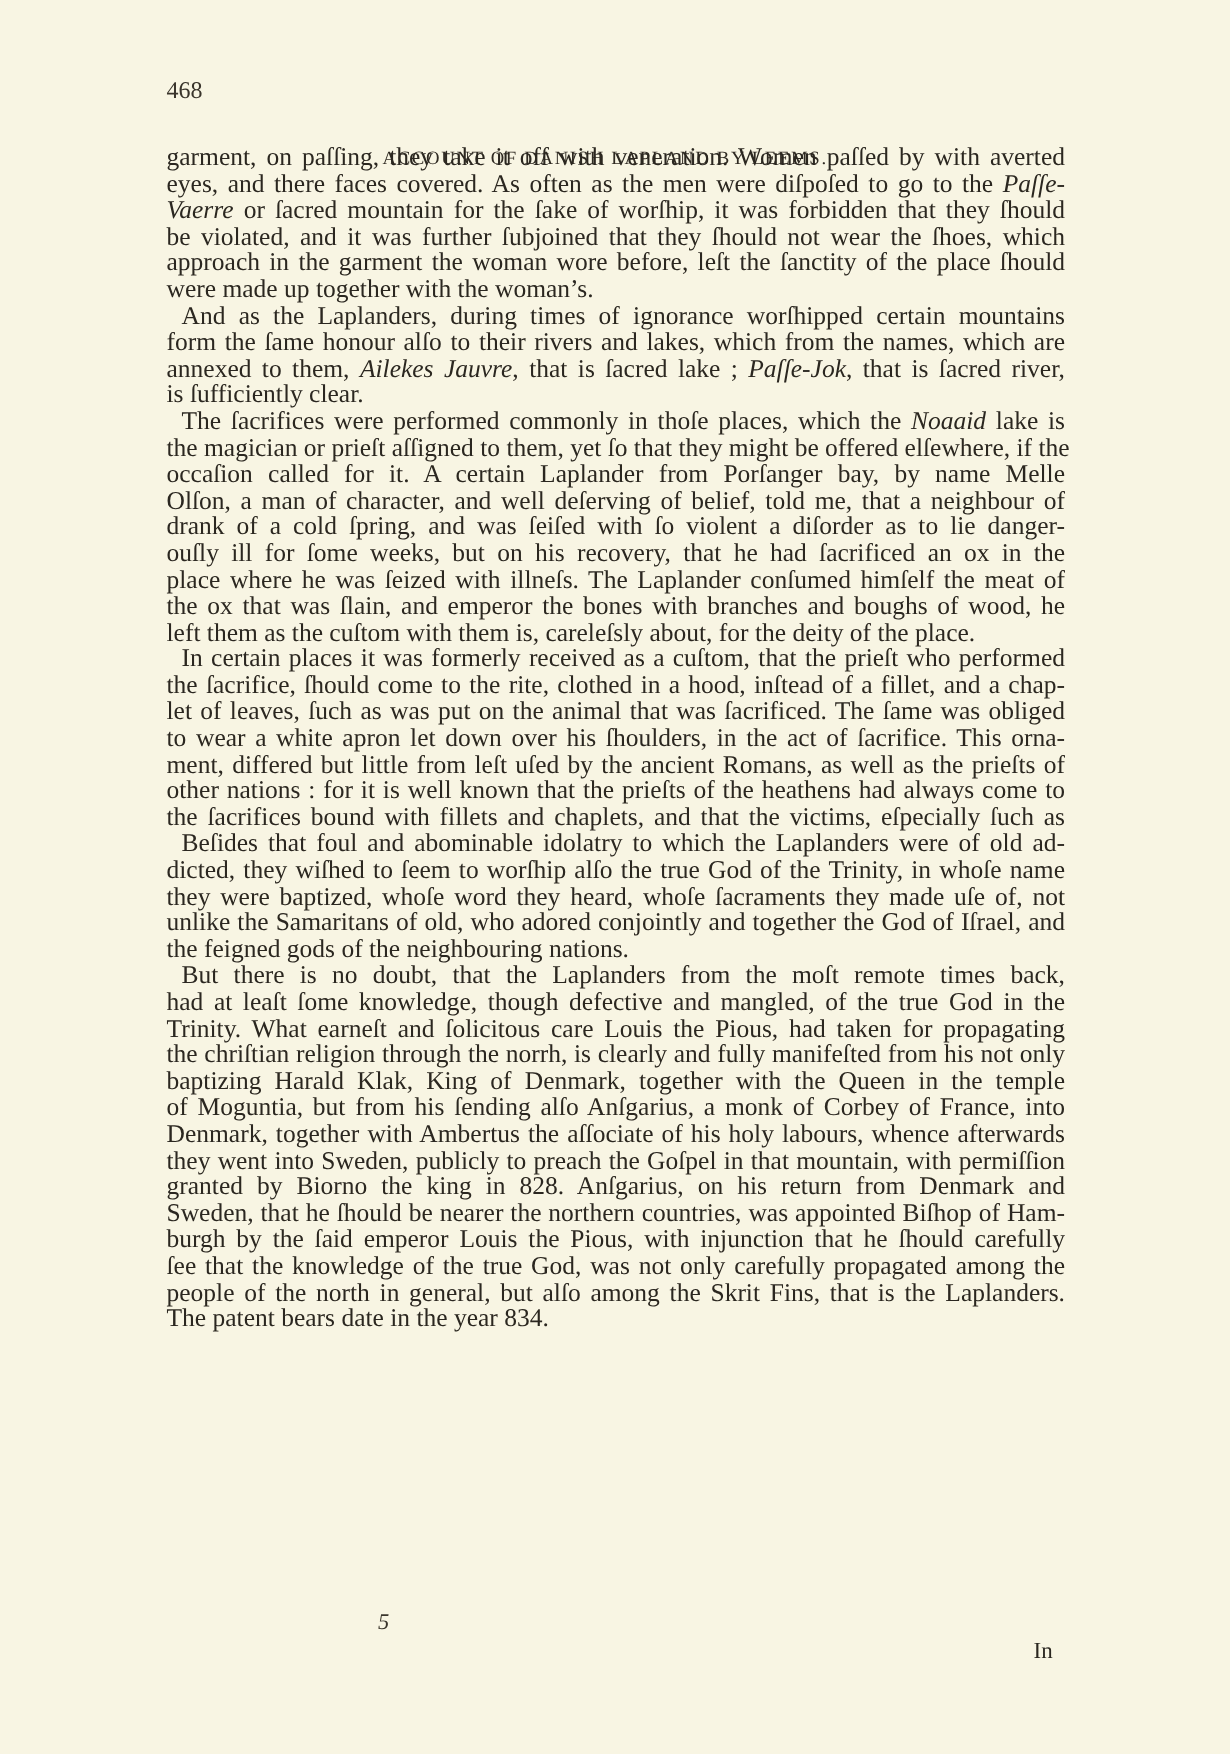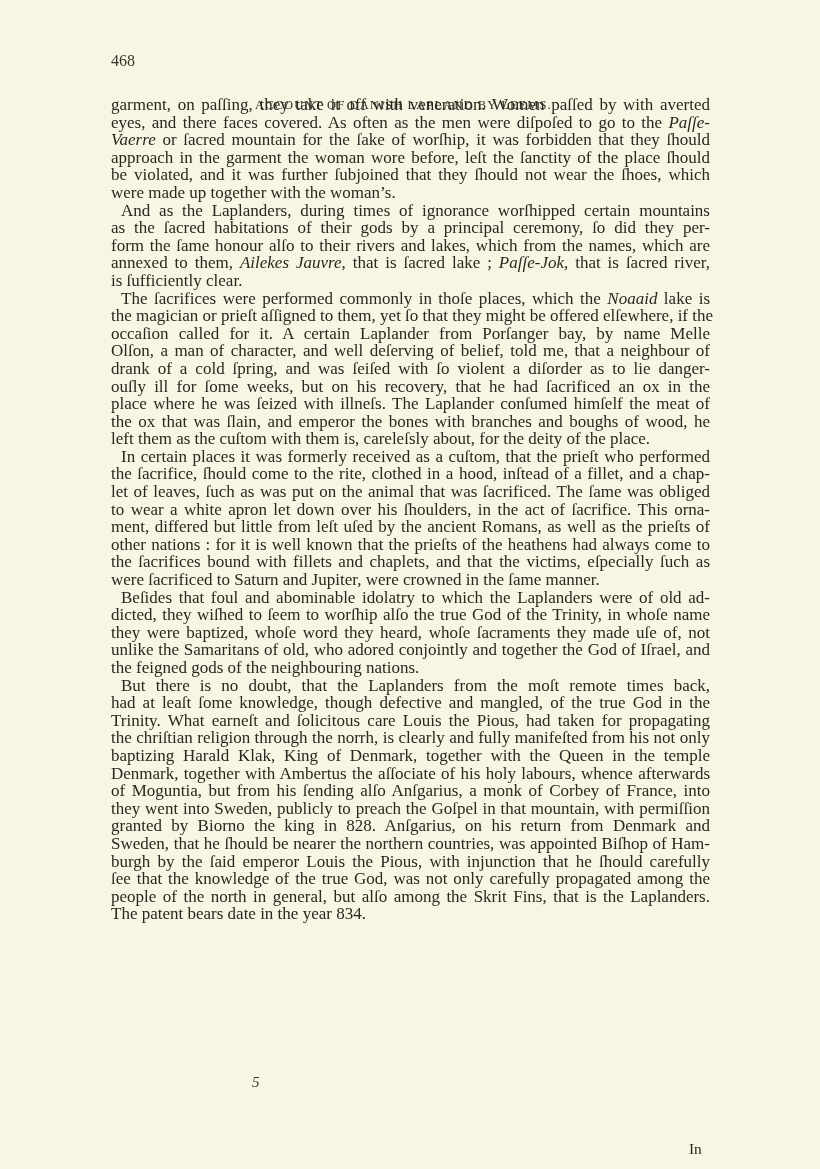--- a/index.html
+++ b/index.html
@@ -67,72 +67,69 @@
     font-size: 15px;
     font-style: italic;
     color: #3a352c;
   }
   .catchword {
     position: absolute;
     top: 1092px;
     left: 689px;
     font-size: 15.3px;
     color: #2b2720;
-    margin-top: 48px;
   }
 </style>
 </head>
 <body>
 
 <div class="page-header">
   <span class="page-number">468</span>
   <span class="running-head">ACCOUNT OF DANISH LAPLAND BY LEEMS.</span>
 </div>
 
 <div class="text-block" id="text-block">
     <span class="line"><span>garment, on paſſing, they take it off with veneration.  Women paſſed by with averted</span></span>
     <span class="line"><span>eyes, and there faces covered.  As often as the men were diſpoſed to go to the </span><span class="it">Paſſe-</span></span>
     <span class="line"><span class="it">Vaerre</span><span> or ſacred mountain for the ſake of worſhip, it was forbidden that they ſhould</span></span>
+    <span class="line"><span>be violated, and it was further ſubjoined that they ſhould not wear the ſhoes, which</span></span>
     <span class="line"><span>approach in the garment the woman wore before, leſt the ſanctity of the place ſhould</span></span>
-    <span class="line"><span>be violated, and it was further ſubjoined that they ſhould not wear the ſhoes, which</span></span>
     <span class="line last"><span>were made up together with the woman’s.</span></span>
     <span class="line indent"><span>And as the Laplanders, during times of ignorance worſhipped certain mountains</span></span>
-    <span class="line"><span>as the ſacred habitations of their gods by a principal ceremony, ſo did they per-</span></span>
     <span class="line"><span>form the ſame honour alſo to their rivers and lakes, which from the names, which are</span></span>
     <span class="line"><span>annexed to them, </span><span class="it">Ailekes Jauvre</span><span>, that is ſacred lake ; </span><span class="it">Paſſe-Jok</span><span>,  that is ſacred river,</span></span>
     <span class="line last"><span>is ſufficiently clear.</span></span>
     <span class="line indent"><span>The ſacrifices were performed commonly in thoſe places, which the </span><span class="it">Noaaid</span><span> lake is</span></span>
     <span class="line"><span>the magician or prieſt aſſigned to them, yet ſo that they might be offered elſewhere, if the</span></span>
     <span class="line"><span>occaſion called for it.  A certain Laplander from Porſanger bay, by name Melle</span></span>
     <span class="line"><span>Olſon, a man of character, and well deſerving of belief, told me, that a neighbour of</span></span>
     <span class="line"><span>drank of a cold ſpring, and was ſeiſed with ſo violent a diſorder as to lie danger-</span></span>
     <span class="line"><span>ouſly ill for ſome weeks, but on his recovery, that he had ſacrificed an ox in the</span></span>
     <span class="line"><span>place where he was ſeized with illneſs.  The Laplander conſumed himſelf the meat of</span></span>
     <span class="line"><span>the ox that was ſlain, and emperor the bones with branches and boughs of wood, he</span></span>
     <span class="line last"><span>left them as the cuſtom with them is, careleſsly about, for the deity of the place.</span></span>
     <span class="line indent"><span>In certain places it was formerly received as a cuſtom, that the prieſt who performed</span></span>
     <span class="line"><span>the ſacrifice, ſhould come to the rite, clothed in a hood, inſtead of a fillet, and a chap-</span></span>
     <span class="line"><span>let of leaves, ſuch as was put on the animal that was ſacrificed.  The ſame was obliged</span></span>
     <span class="line"><span>to wear a white apron let down over his ſhoulders, in the act of ſacrifice.  This orna-</span></span>
     <span class="line"><span>ment, differed but little from leſt uſed by the ancient Romans, as well as the prieſts of</span></span>
     <span class="line"><span>other nations : for it is well known that the prieſts of the heathens had always come to</span></span>
     <span class="line"><span>the ſacrifices bound with fillets and chaplets, and that the victims, eſpecially ſuch as</span></span>
-    <span class="line last"><span>were ſacrificed to Saturn and Jupiter, were crowned in the ſame manner.</span></span>
     <span class="line indent"><span>Beſides that foul and abominable idolatry to which the Laplanders were of old ad-</span></span>
     <span class="line"><span>dicted, they wiſhed to ſeem to worſhip alſo the true God of the Trinity, in whoſe name</span></span>
     <span class="line"><span>they were baptized, whoſe word they heard, whoſe ſacraments they made uſe of, not</span></span>
     <span class="line"><span>unlike the Samaritans of old, who adored conjointly and together the God of Iſrael, and</span></span>
     <span class="line last"><span>the feigned gods of the neighbouring nations.</span></span>
     <span class="line indent"><span>But there is no doubt, that the Laplanders from the moſt remote times back,</span></span>
     <span class="line"><span>had at leaſt ſome knowledge, though defective and mangled, of the true God in the</span></span>
     <span class="line"><span>Trinity.  What earneſt and ſolicitous care Louis the Pious, had taken for propagating</span></span>
     <span class="line"><span>the chriſtian religion through the norrh, is clearly and fully manifeſted from his not only</span></span>
     <span class="line"><span>baptizing Harald Klak, King of Denmark, together with the Queen in the temple</span></span>
+    <span class="line"><span>of Moguntia, but from his ſending alſo Anſgarius, a monk of Corbey of France, into</span></span>
     <span class="line"><span>Denmark, together with Ambertus the aſſociate of his holy labours, whence afterwards</span></span>
-    <span class="line"><span>of Moguntia, but from his ſending alſo Anſgarius, a monk of Corbey of France, into</span></span>
     <span class="line"><span>they went into Sweden, publicly to preach the Goſpel in that mountain, with permiſſion</span></span>
     <span class="line"><span>granted by Biorno the king in 828.  Anſgarius, on his return from Denmark and</span></span>
     <span class="line"><span>Sweden, that he ſhould be nearer the northern countries, was appointed Biſhop of Ham-</span></span>
     <span class="line"><span>burgh by the ſaid emperor Louis the Pious, with injunction that he ſhould carefully</span></span>
     <span class="line"><span>ſee that the knowledge of the true God, was not only carefully propagated among the</span></span>
     <span class="line"><span>people of the north in general, but alſo among the Skrit Fins, that is the Laplanders.</span></span>
     <span class="line last"><span>The patent bears date in the year 834.</span></span>
   </div>
 
 <span class="signature">5</span>

